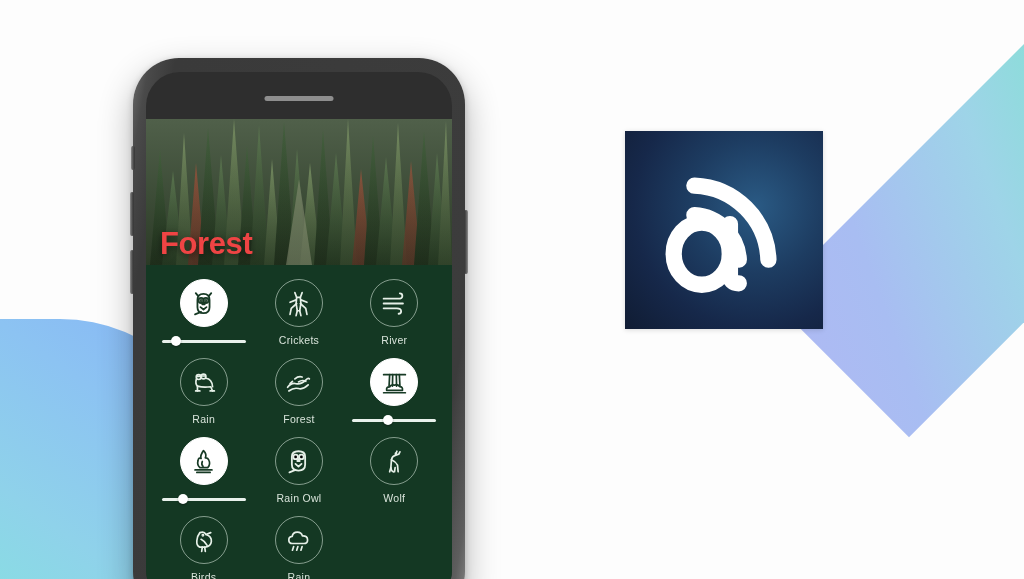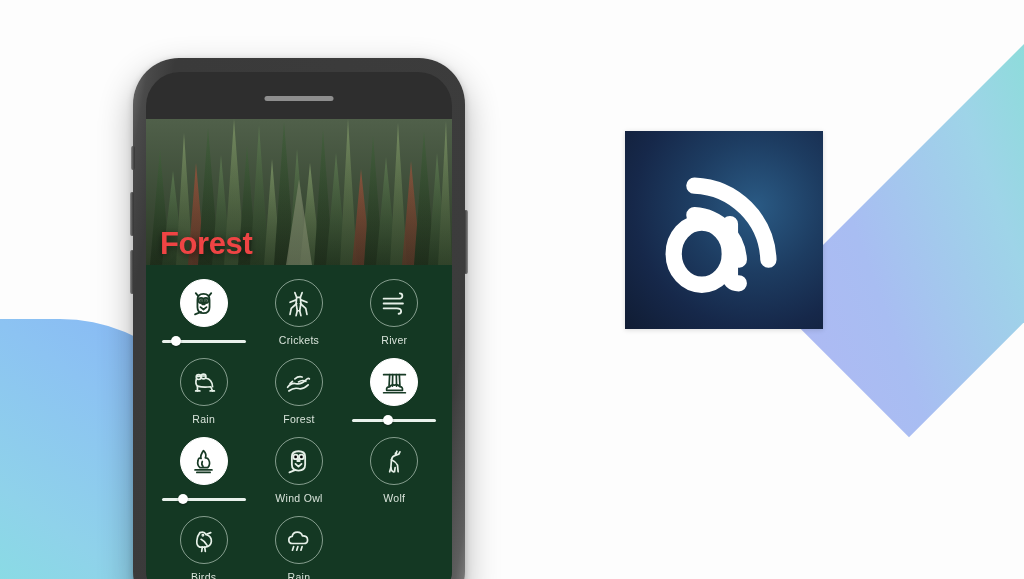--- a/index.html
+++ b/index.html
@@ -339,21 +339,21 @@
                   <g fill="none" stroke-width="1.5" stroke-linecap="round" stroke-linejoin="round">
                     <path d="M6.5 8 Q6.5 3.5 12 3.5 Q17.5 3.5 17.5 8 L17.5 14.5 Q17.5 19.5 12 19.5 Q6.5 19.5 6.5 14.5 Z"></path>
                     <circle cx="9.6" cy="8.2" r="1.9" fill="currentColor" stroke="none"></circle>
                     <circle cx="14.4" cy="8.2" r="1.9" fill="currentColor" stroke="none"></circle>
                     <path d="M12 10 L11 11.6 L13 11.6 Z"></path>
                     <path d="M9.5 14 L12 16.2 L14.5 14"></path>
                     <path d="M4.5 21 L9.5 19"></path>
                   </g>
                 </svg>
               </div>
-              <div class="cap">Wind Owl</div>
+              <div class="cap">Rain Owl</div>
             </div>
             <div class="cell">
               <div class="disc">
                 <svg viewBox="0 0 24 24">
                   <g fill="none" stroke-width="1.4" stroke-linecap="round" stroke-linejoin="round">
                     <path d="M14 3.5 L12.5 7 Q10 7.5 9.5 10.5 L9 17 Q9 19.5 11 20.5"></path>
                     <path d="M12.5 7 L15.5 6 L16.5 4"></path>
                     <path d="M9.5 10.5 Q13 12 14.5 15 L15 20.5"></path>
                     <path d="M9 17 L8 20.5"></path>
                     <path d="M12 20.5 L12.5 17"></path>

